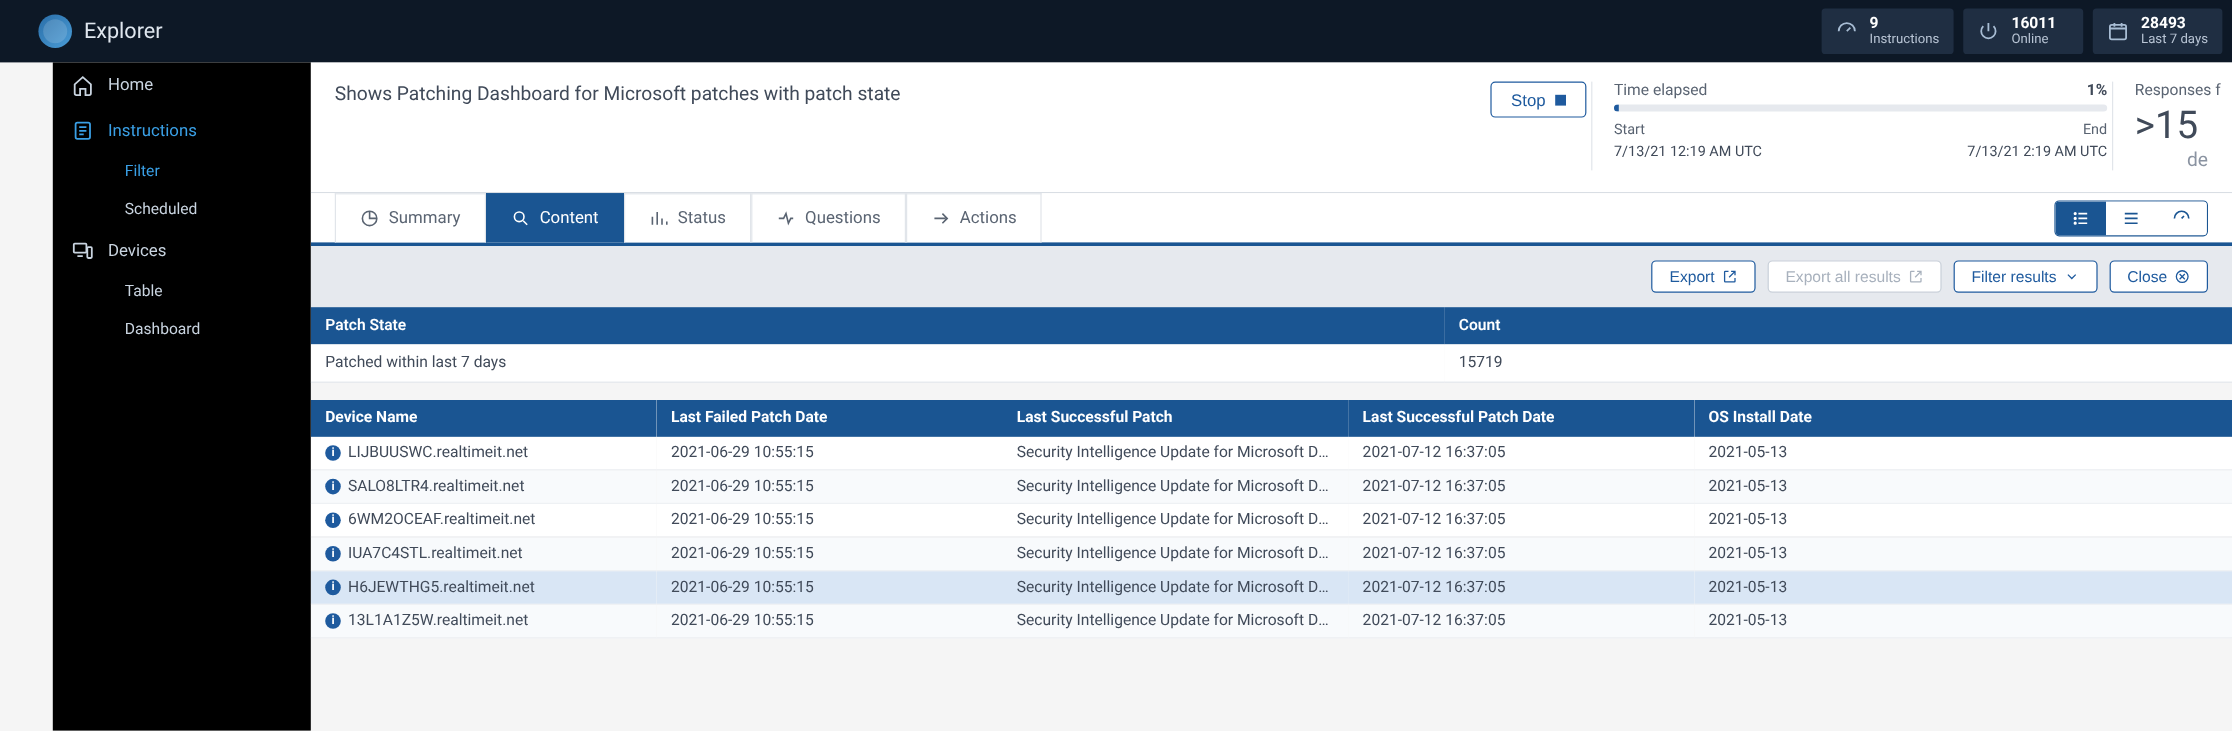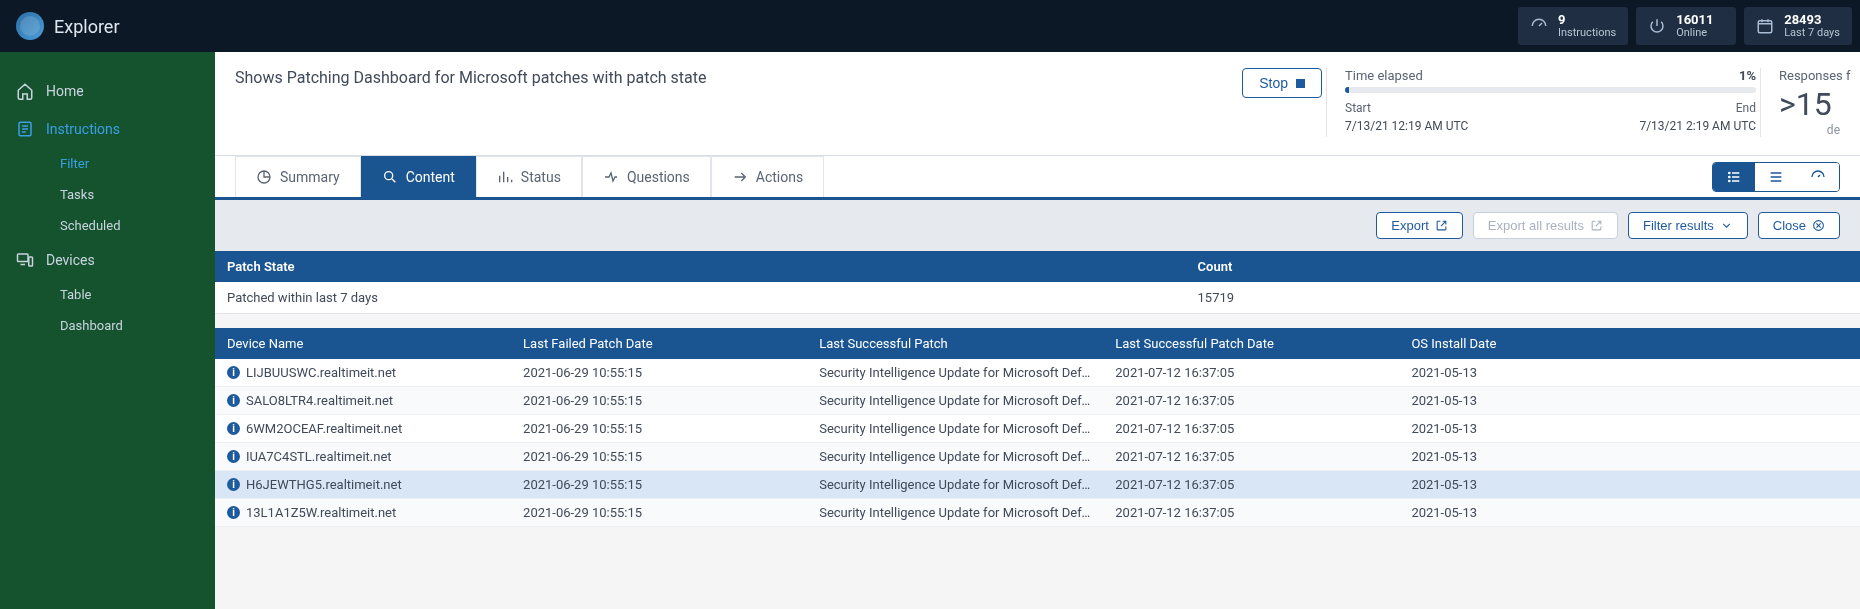--- a/index.html
+++ b/index.html
@@ -12,21 +12,21 @@
       display: flex;
       flex-direction: column;
     }
     
     .topbar {
       height: 52px;
       background: #0d1826;
       display: flex;
       align-items: center;
       justify-content: space-between;
-      padding: 0 0 0 16px;
+      padding: 0 0 0 32px;
       color: #fff;
     }
     .topbar-left { display: flex; align-items: center; gap: 10px; }
     .logo-circle {
       width: 28px; height: 28px; border-radius: 50%;
       background: linear-gradient(135deg,#2a6ea8,#4a9cd6);
       position: relative; overflow: hidden;
     }
     .logo-circle::before {
       content:""; position:absolute; left:4px; top:4px; width:20px; height:20px;
@@ -43,22 +43,23 @@
       gap:10px;
       min-width:100px;
     }
     .status-box svg { width:18px; height:18px; stroke:#a8bdd4; fill:none; stroke-width:2; }
     .status-box .s-val { font-weight:700; font-size:13px; color:#fff; line-height:1.1;}
     .status-box .s-lbl { font-size:11px; color:#b8c4d4; line-height:1.1;}
     .status-box .col { display:flex; flex-direction:column; }
     
     .shell { display:flex; flex:1; min-height:0; }
     .sidebar {
-      width:215px; background:#14532d; color:#c9d4e0; padding-top:20px;
+      width:215px; background:#000000; color:#c9d4e0; padding-top:0;
       flex-shrink:0;
+      margin-left:44px;
     }
     .sb-item { display:flex; align-items:center; gap:12px; padding:10px 16px; font-size:14px; cursor:pointer; }
     .sb-item.active { color:#3aa0e6; }
     .sb-item svg { width:18px; height:18px; stroke:#c9d4e0; fill:none; stroke-width:2; }
     .sb-item.active svg { stroke:#3aa0e6; }
     .sb-sub { padding:8px 16px 8px 60px; font-size:13px; cursor:pointer; }
     .sb-sub.active { color:#3aa0e6; }
     .content { flex:1; display:flex; flex-direction:column; min-width:0; overflow:hidden; }
     
     .panel-head {
@@ -82,21 +83,21 @@
     .tl-bar { height:6px; background:#e6e9ee; border-radius:3px; margin-top:4px; overflow:hidden;}
     .tl-fill { height:100%; background:#1e5a9e; }
     .tl-row2 { display:flex; justify-content:space-between; margin-top:8px; }
     .tl-col { font-size:12px; }
     .tl-col .k { color:#5a6472; }
     .tl-col .v { color:#404a59; margin-top:4px; font-size:12px;}
     .tl-col.right { text-align:right; }
     .ph-responses { border-left:1px solid #e1e5ea; padding-left:18px; width:80px; overflow:visible; }
     .ph-responses .r-lbl { font-size:13px; color:#5a6472; white-space:nowrap;}
     .ph-responses .r-val { font-size:32px; color:#404a59; margin-top:2px; white-space:nowrap;}
-    .ph-responses .r-sub { font-size:12px; color:#8a93a1; text-align:right; white-space:nowrap;}
+    .ph-responses .r-sub { font-size:16px; color:#8a93a1; text-align:right; white-space:nowrap;}
     
     .tabs-row {
       background:#fff; display:flex; justify-content:space-between; align-items:center;
       border-bottom:3px solid #1a5592; padding:0 20px;gap:16px;
     }
     .tabs { display:flex; }
     .tab {
       display:flex; align-items:center; gap:8px; padding:12px 20px;
       font-size:14px; color:#5a6472; border:1px solid #e1e5ea; border-bottom:none;
       background:#fff; cursor:pointer;
@@ -125,21 +126,21 @@
     .sum-table thead th {
       background:#1a5592; color:#fff; text-align:left; font-weight:600;
       padding:8px 12px;
     }
     .sum-table td { padding:8px 12px; background:#fff; color:#404a59; border-bottom:1px solid #e1e5ea;}
     .sum-table .col-state { width:59%; }
     
     .det-wrap { margin-top:14px; }
     .det-table { width:100%; border-collapse:collapse; font-size:13px; table-layout:fixed;}
     .det-table thead th {
-      background:#1a5592; color:#fff; text-align:left; font-weight:400;
+      background:#1a5592; color:#fff; text-align:left; font-weight:700;
       padding:8px 12px; white-space:nowrap; overflow:hidden; text-overflow:ellipsis;
     }
     .det-table td {
       padding:6px 12px; color:#404a59; border-bottom:1px solid #eef1f4;
       white-space:nowrap; overflow:hidden; text-overflow:ellipsis; background:#fff;
     }
     .det-table tbody tr:nth-child(even) td { background:#f8fafc; }
     .det-table tbody tr.hover td { background:#d9e6f5; }
     .info-dot {
       display:inline-flex; width:13px; height:13px; border-radius:50%;
@@ -206,21 +207,20 @@
       <span>Home</span>
     </div>
     <div class="sb-item active">
       <svg viewBox="0 0 24 24">
           <rect x="4" y="3" width="16" height="18" rx="2"></rect>
           <path d="M8 8h8M8 12h8M8 16h5"></path>
         </svg>
       <span>Instructions</span>
     </div>
     <div class="sb-sub active">Filter</div>
-    <div class="sb-sub">Tasks</div>
     <div class="sb-sub">Scheduled</div>
     <div class="sb-item">
       <svg viewBox="0 0 24 24">
           <rect x="2" y="4" width="14" height="10" rx="1"></rect>
           <path d="M6 18h6"></path>
           <rect x="17" y="8" width="5" height="12" rx="1"></rect>
         </svg>
       <span>Devices</span>
     </div>
     <div class="sb-sub">Table</div>

